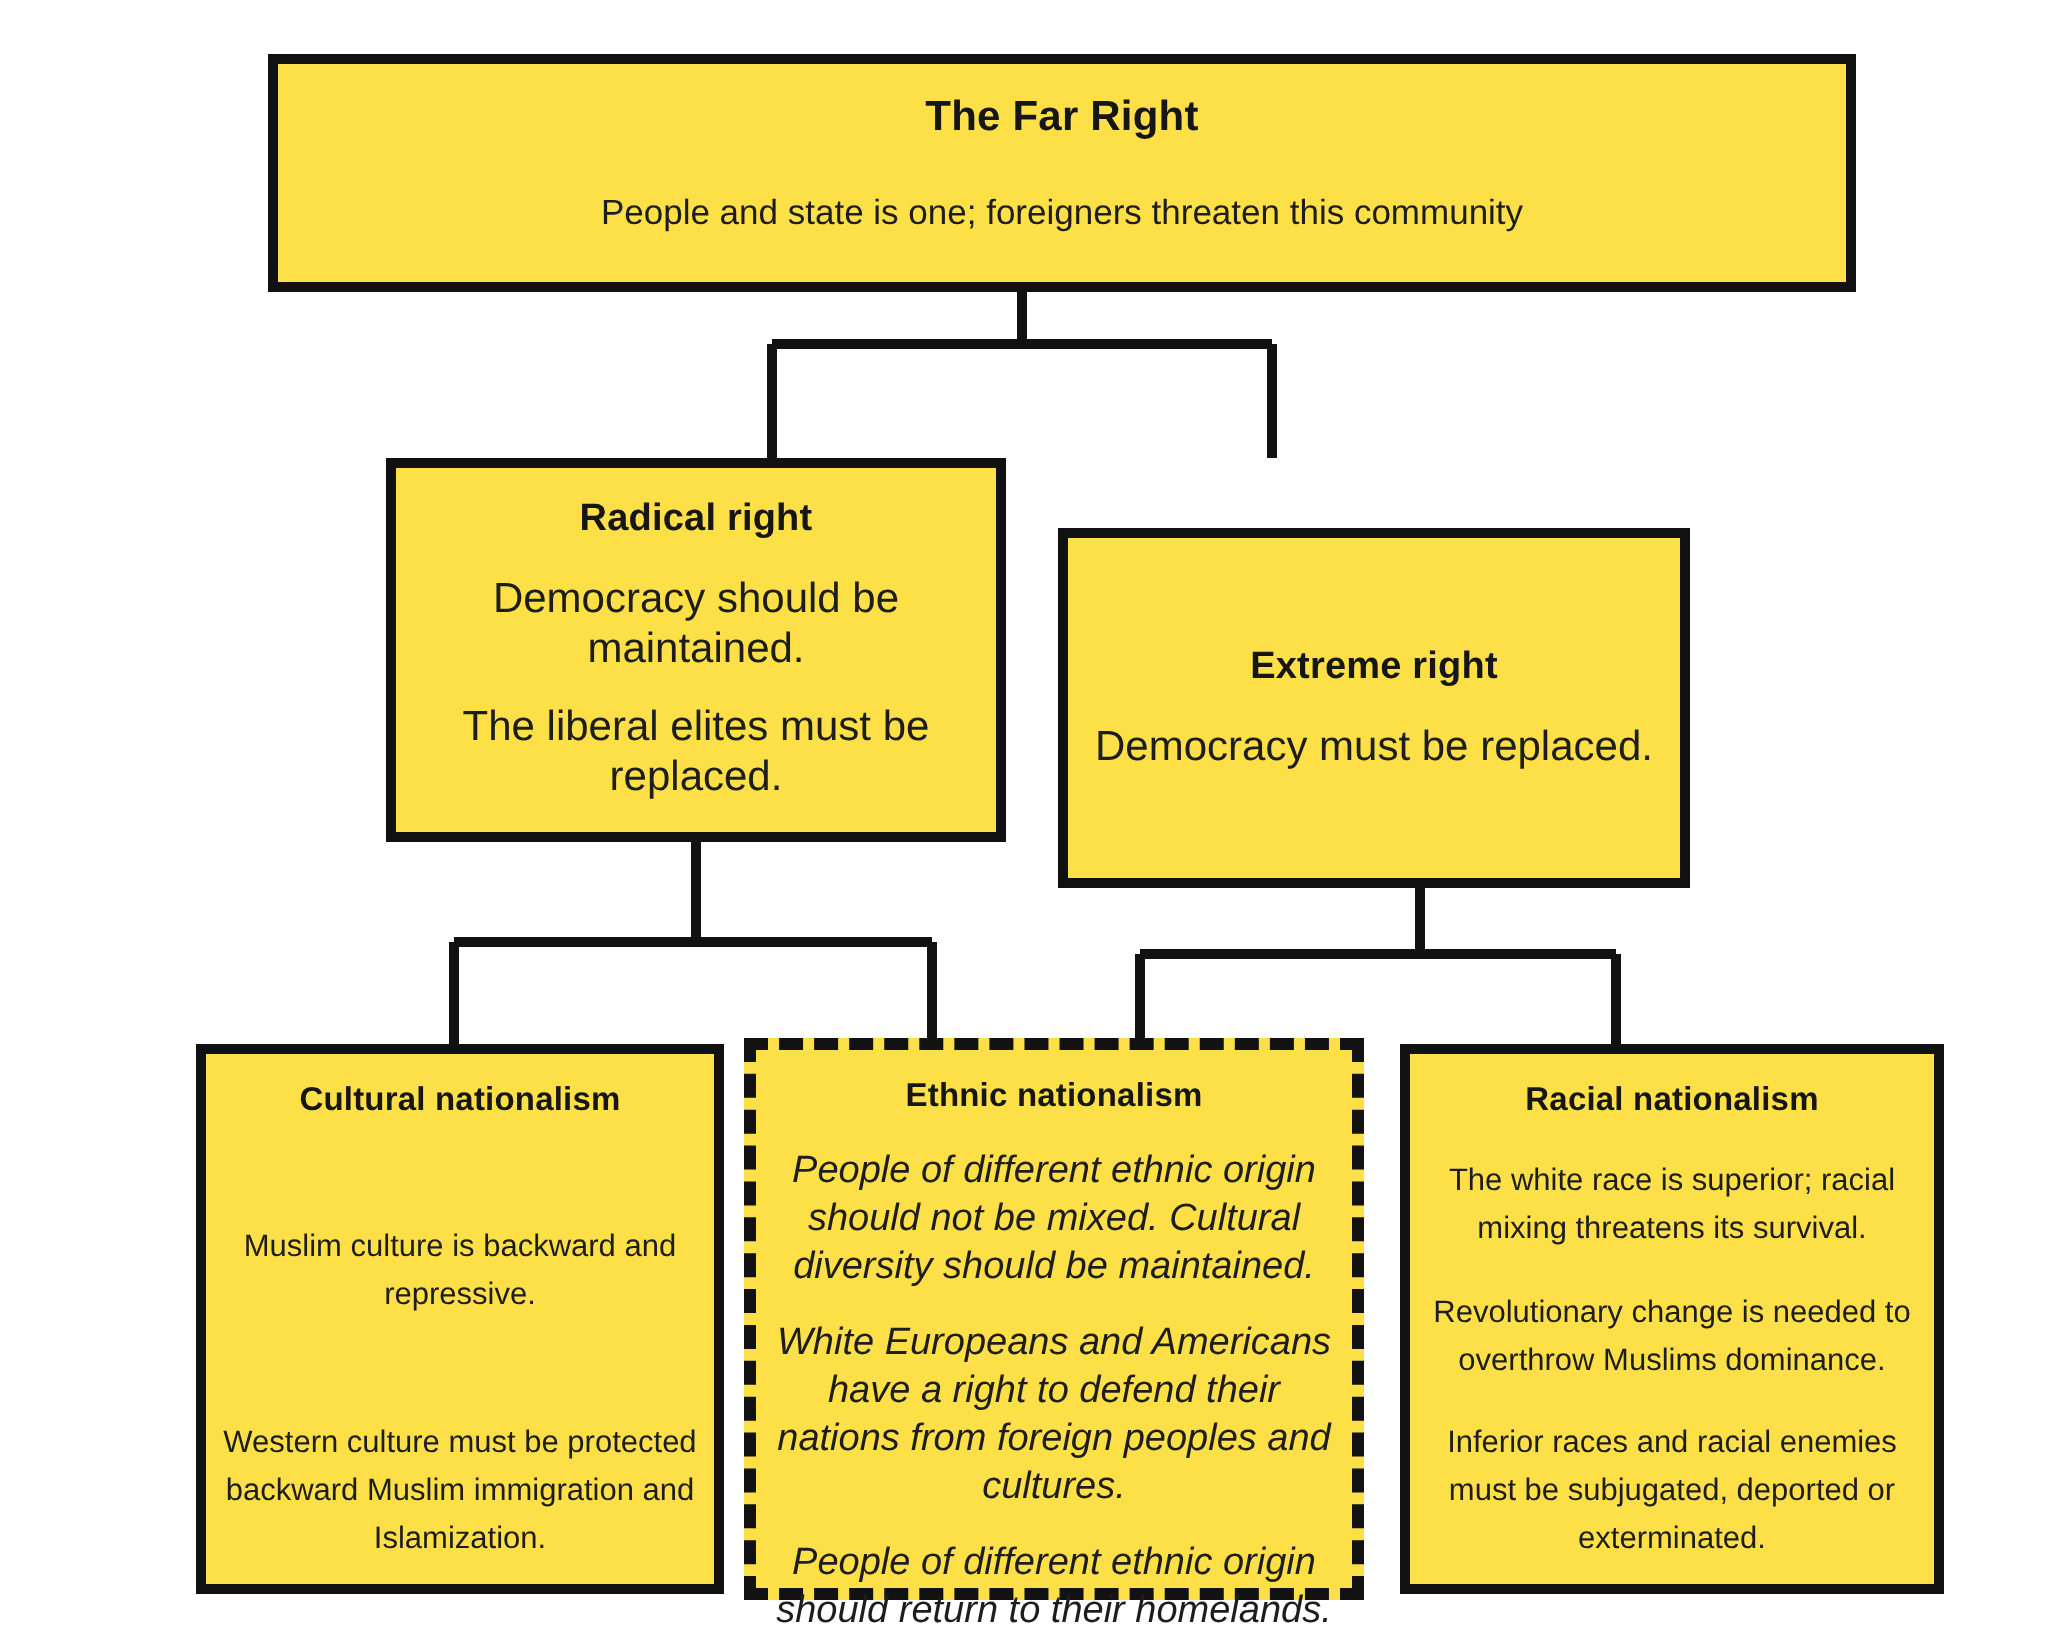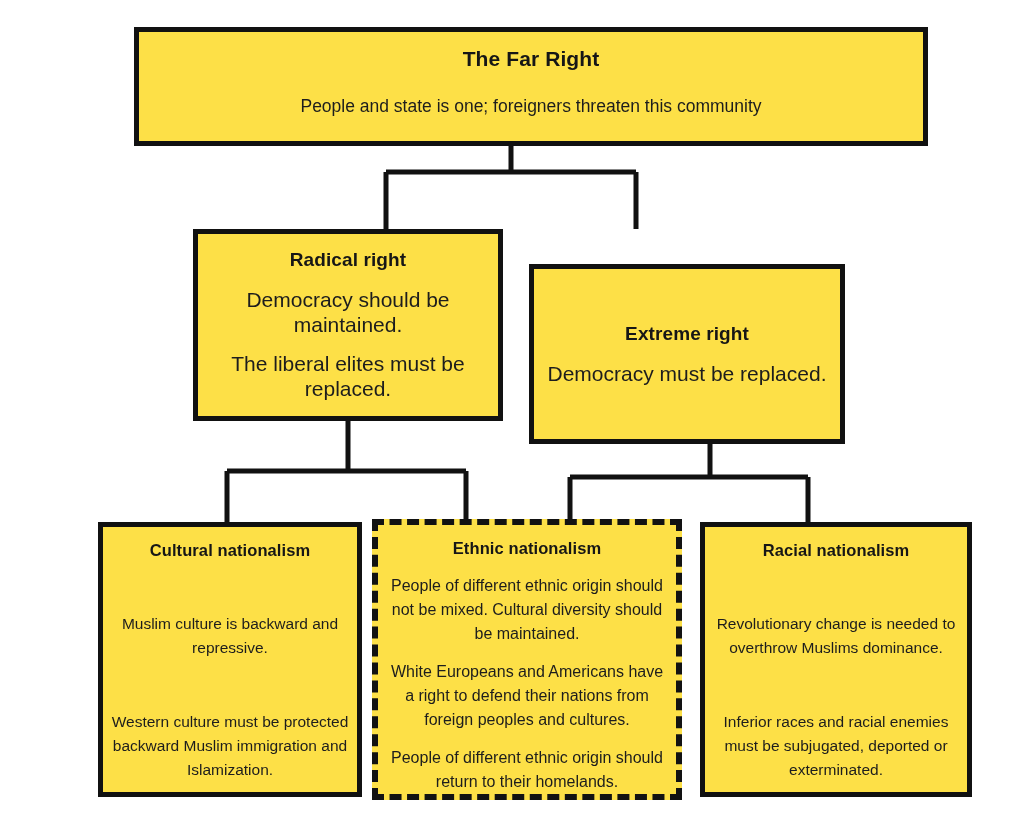--- a/index.html
+++ b/index.html
@@ -119,21 +119,21 @@
     width: 264px;
     height: 275px;
   }
   #node-ethnic {
     left: 372px;
     top: 519px;
     width: 310px;
     height: 281px;
     border-color: #121212;
   }
-  #node-ethnic .node-line { font-size: 16px; }
+  #node-ethnic .node-line { font-size: 19px; font-style: italic; }
   #node-racial {
     left: 700px;
     top: 522px;
     width: 272px;
     height: 275px;
   }
 </style>
 </head>
 <body>
 
@@ -174,17 +174,18 @@
 
   <div class="node level3 dashed" id="node-ethnic">
     <div class="node-title">Ethnic nationalism</div>
     <div class="node-line">People of different ethnic origin should not be mixed. Cultural diversity should be maintained.</div>
     <div class="node-line">White Europeans and Americans have a right to defend their nations from foreign peoples and cultures.</div>
     <div class="node-line">People of different ethnic origin should return to their homelands.</div>
   </div>
 
   <div class="node level3" id="node-racial">
     <div class="node-title">Racial nationalism</div>
+    <div class="node-line">The white race is superior; racial mixing threatens its survival.</div>
     <div class="node-line">Revolutionary change is needed to overthrow Muslims dominance.</div>
     <div class="node-line">Inferior races and racial enemies must be subjugated, deported or exterminated.</div>
   </div>
 
 </div>
 
 </body></html>

